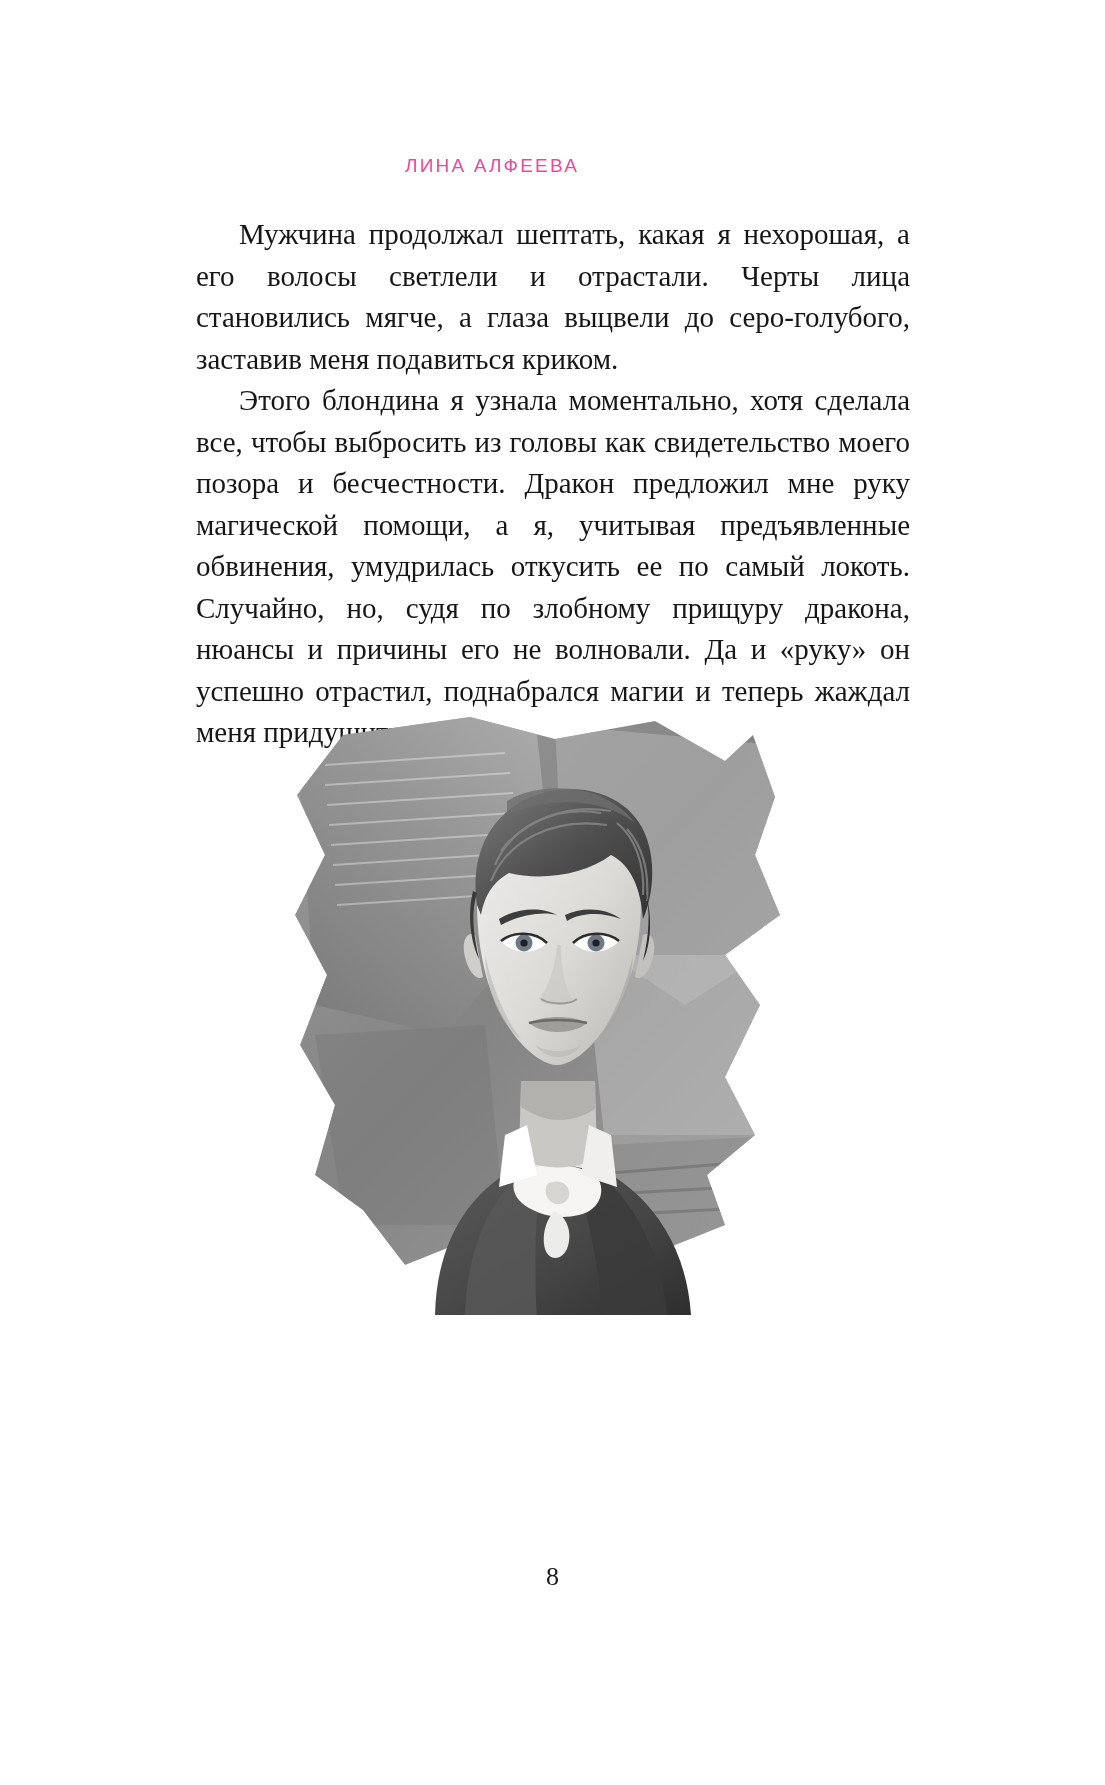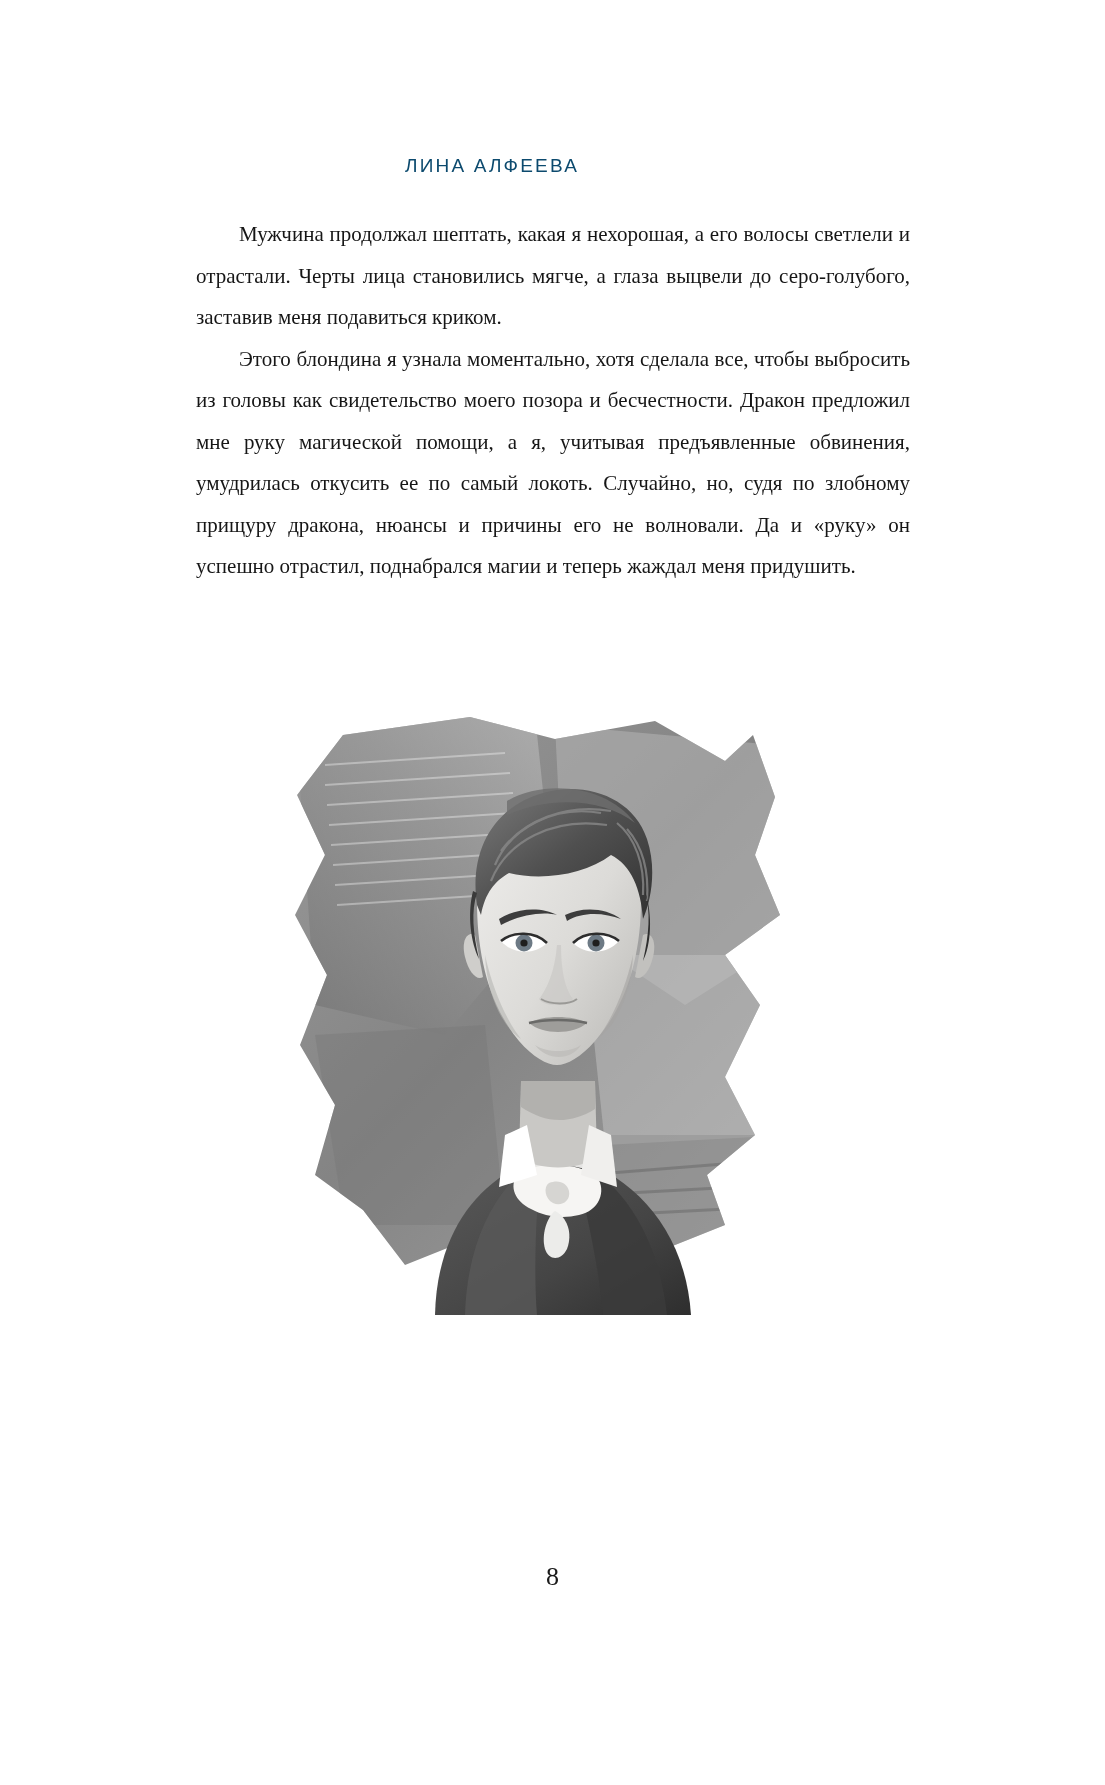--- a/index.html
+++ b/index.html
@@ -24,28 +24,28 @@
   }
   .running-head {
     position: absolute;
     left: 0;
     top: 155px;
     width: 984px;
     text-align: center;
     font-family: "Liberation Sans", sans-serif;
     font-size: 19px;
     letter-spacing: 2.2px;
-    color: #0c4a6e;
+    color: #ec4899;
   }
   .body-text {
     position: absolute;
     left: 196px;
     top: 214px;
     width: 714px;
-    font-size: 21px;
+    font-size: 29px;
     line-height: 41.5px;
     text-align: justify;
     color: #161616;
     font-family: "Liberation Serif", serif;
   }
   .body-text p {
     margin: 0;
     text-indent: 43px;
     text-align: justify;
   }

